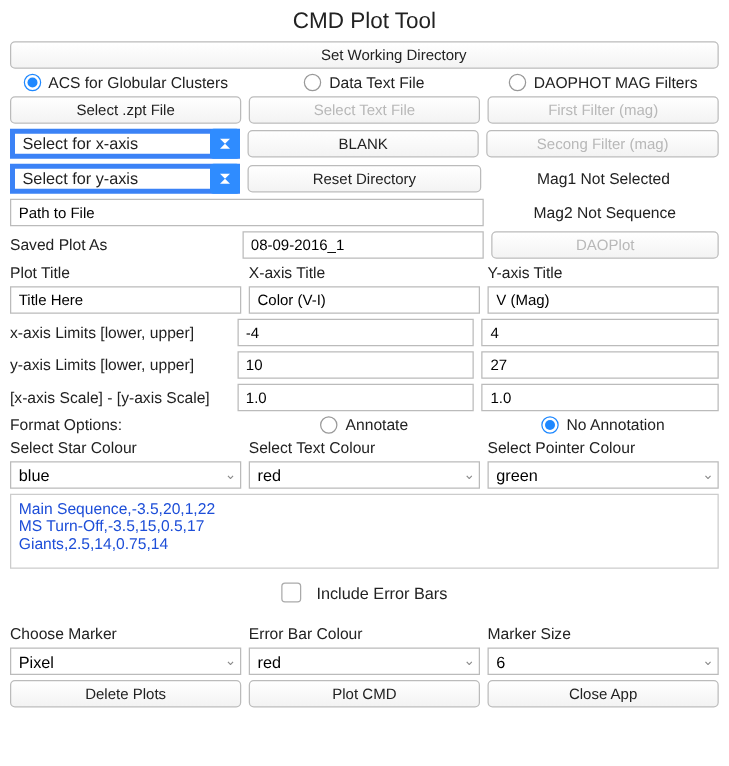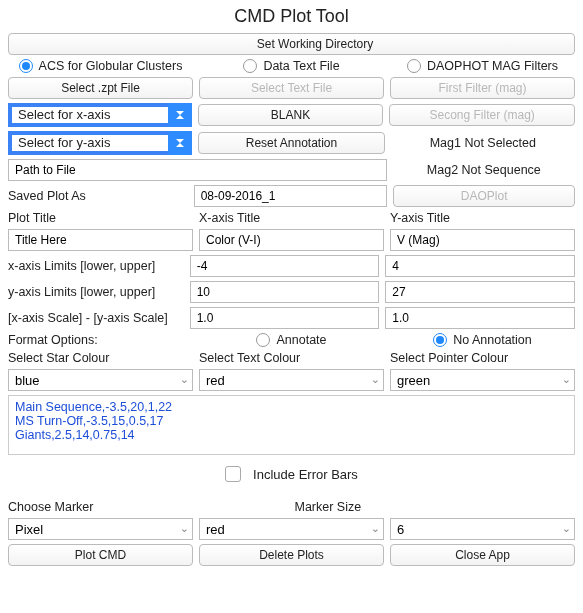--- a/index.html
+++ b/index.html
@@ -107,21 +107,21 @@
 <div class="row">
   <div class="sel">
     <div class="selface">Select for y-axis</div>
     <div class="arrow">
       <svg viewBox="0 0 12 10">
           <polygon points="2,1 10,1 6,5" fill="#fff"></polygon>
           <polygon points="2,9 10,9 6,5" fill="#fff"></polygon>
         </svg>
     </div>
   </div>
-  <div class="btn">Reset Annotation</div>
+  <div class="btn">Reset Directory</div>
   <div class="static">Mag1 Not Selected</div>
 </div>
 
 <div class="row">
   <input class="txt" style="flex: 2 1 0px;" value="Path to File">
   <div class="static">Mag2 Not Sequence</div>
 </div>
 
 <div class="row">
   <div class="lbl-left">Saved Plot As</div>
@@ -193,35 +193,36 @@
 MS Turn-Off,-3.5,15,0.5,17
 Giants,2.5,14,0.75,14</textarea>
 
 <div class="centerrow">
   <span class="check"></span>
   <span>Include Error Bars</span>
 </div>
 
 <div class="row headrow">
   <div class="lbl">Choose Marker</div>
+  <div class="lbl">Error Bar Colour</div>
   <div class="lbl">Marker Size</div>
 </div>
 
 <div class="row">
   <div class="combo col3">
     <input value="Pixel" style=""><span class="chev">⌄</span>
   </div>
   <div class="combo col3">
     <input value="red" style=""><span class="chev">⌄</span>
   </div>
   <div class="combo col3">
     <input value="6" style=""><span class="chev">⌄</span>
   </div>
 </div>
 
 <div class="row">
+  <div class="btn">Delete Plots</div>
   <div class="btn">Plot CMD</div>
-  <div class="btn">Delete Plots</div>
   <div class="btn">Close App</div>
 </div>
 
 
 
 
 </body></html>

